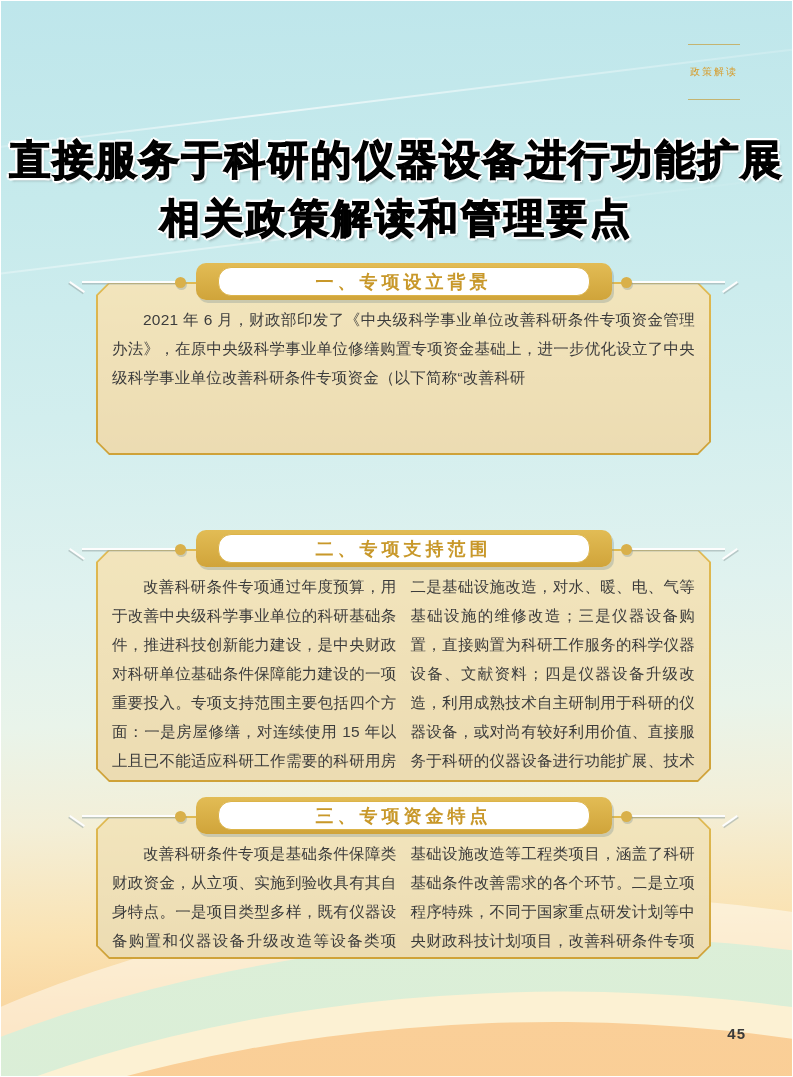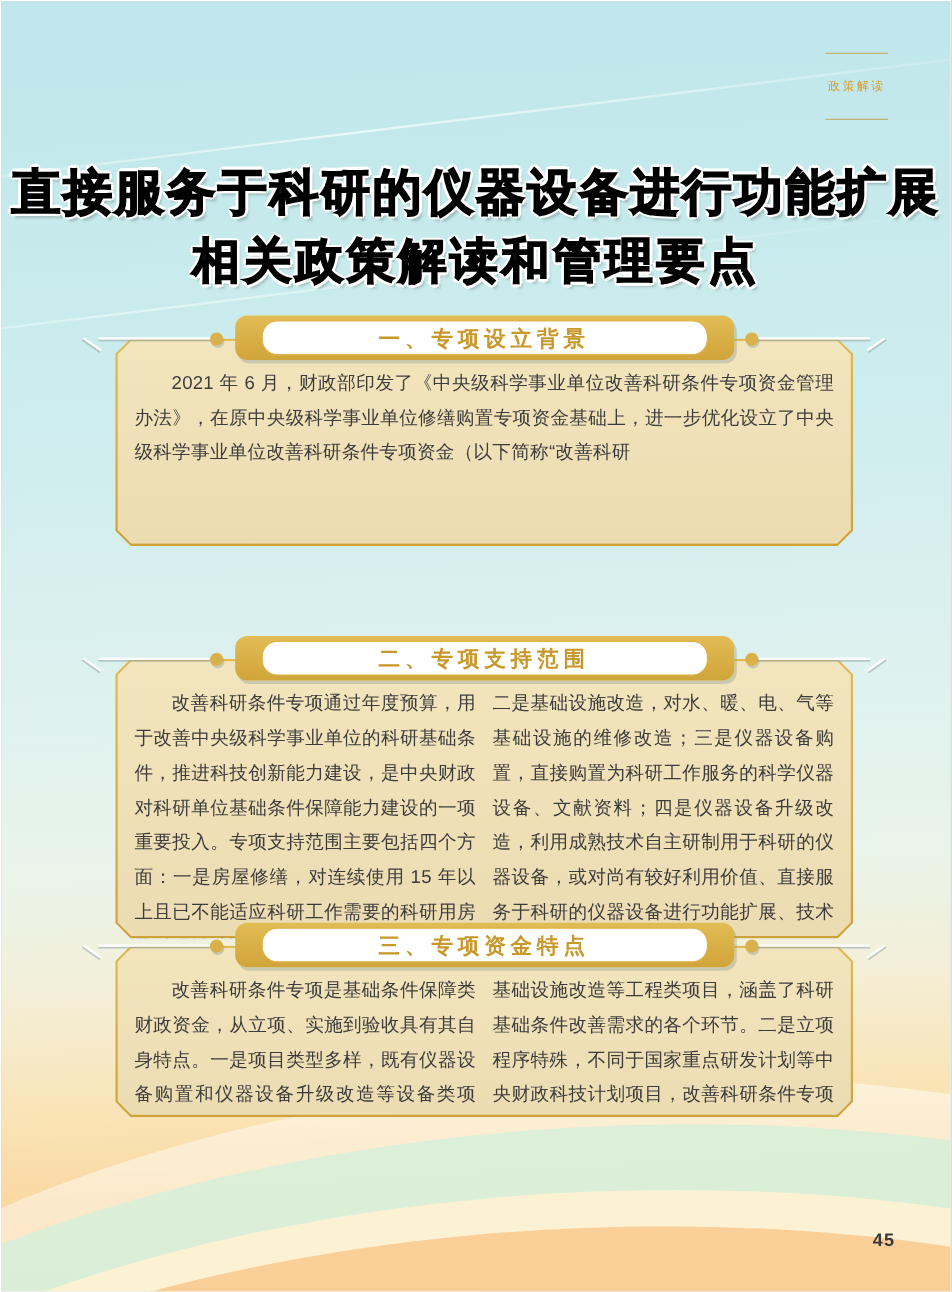--- a/index.html
+++ b/index.html
@@ -132,21 +132,21 @@
     font-size:15.5px;line-height:29px;color:#3c3c3c;
     text-align:justify;letter-spacing:.2px;
   }
   .col.indent{text-indent:2em;}
 
   .box1{height:173px;}
   .box2{height:233px;}
   .box3{height:143px;}
   .sec1{top:262px;}
   .sec2{top:487px;margin-top:42px;}
-  .sec3{top:768px;border-radius:23px;}
+  .sec3{top:796px;border-radius:23px;}
 
   .page-number{
     position:absolute;top:1024px;right:46px;z-index:5;
     font-size:15px;font-weight:600;color:#3a3a3a;letter-spacing:1px;
   }
 </style>
 </head>
 <body>
 
 <div class="page">

